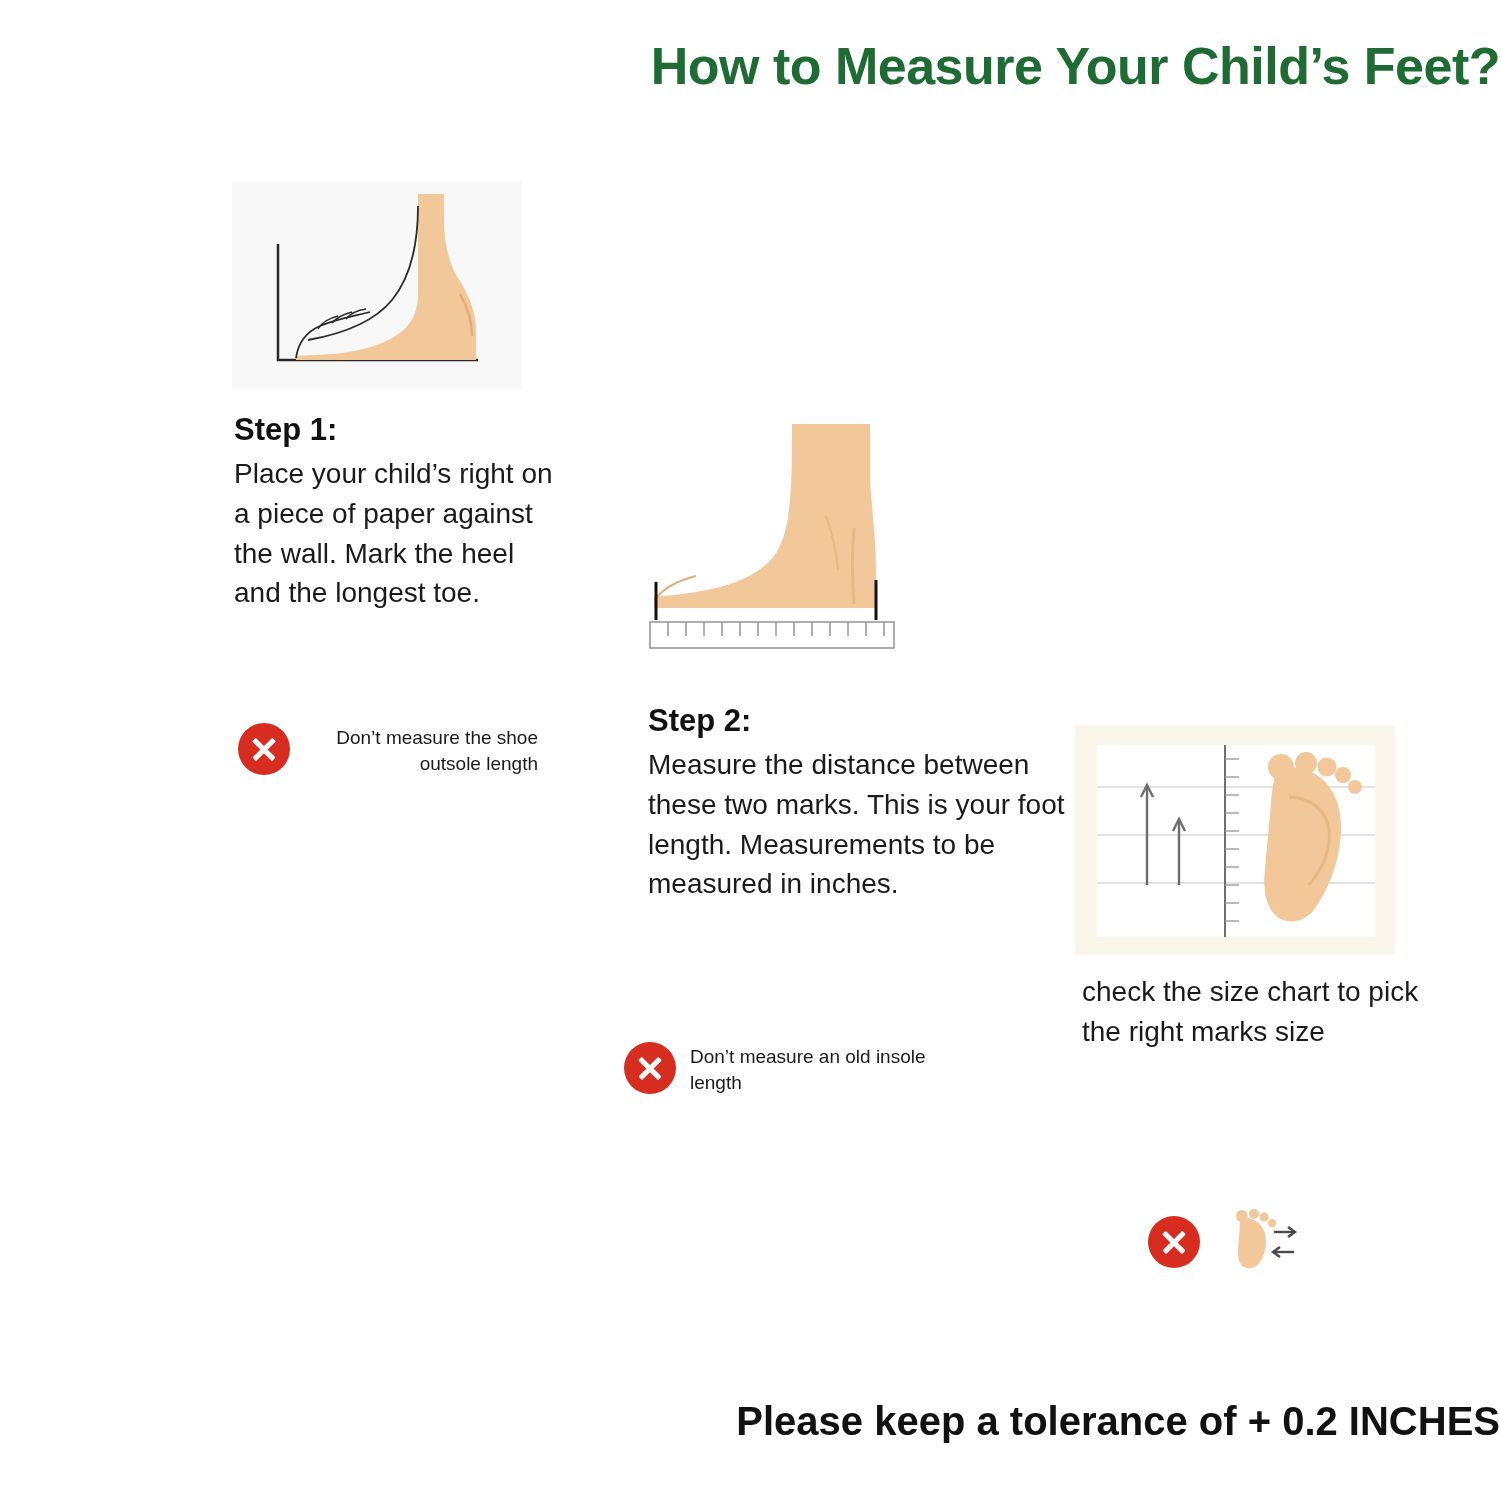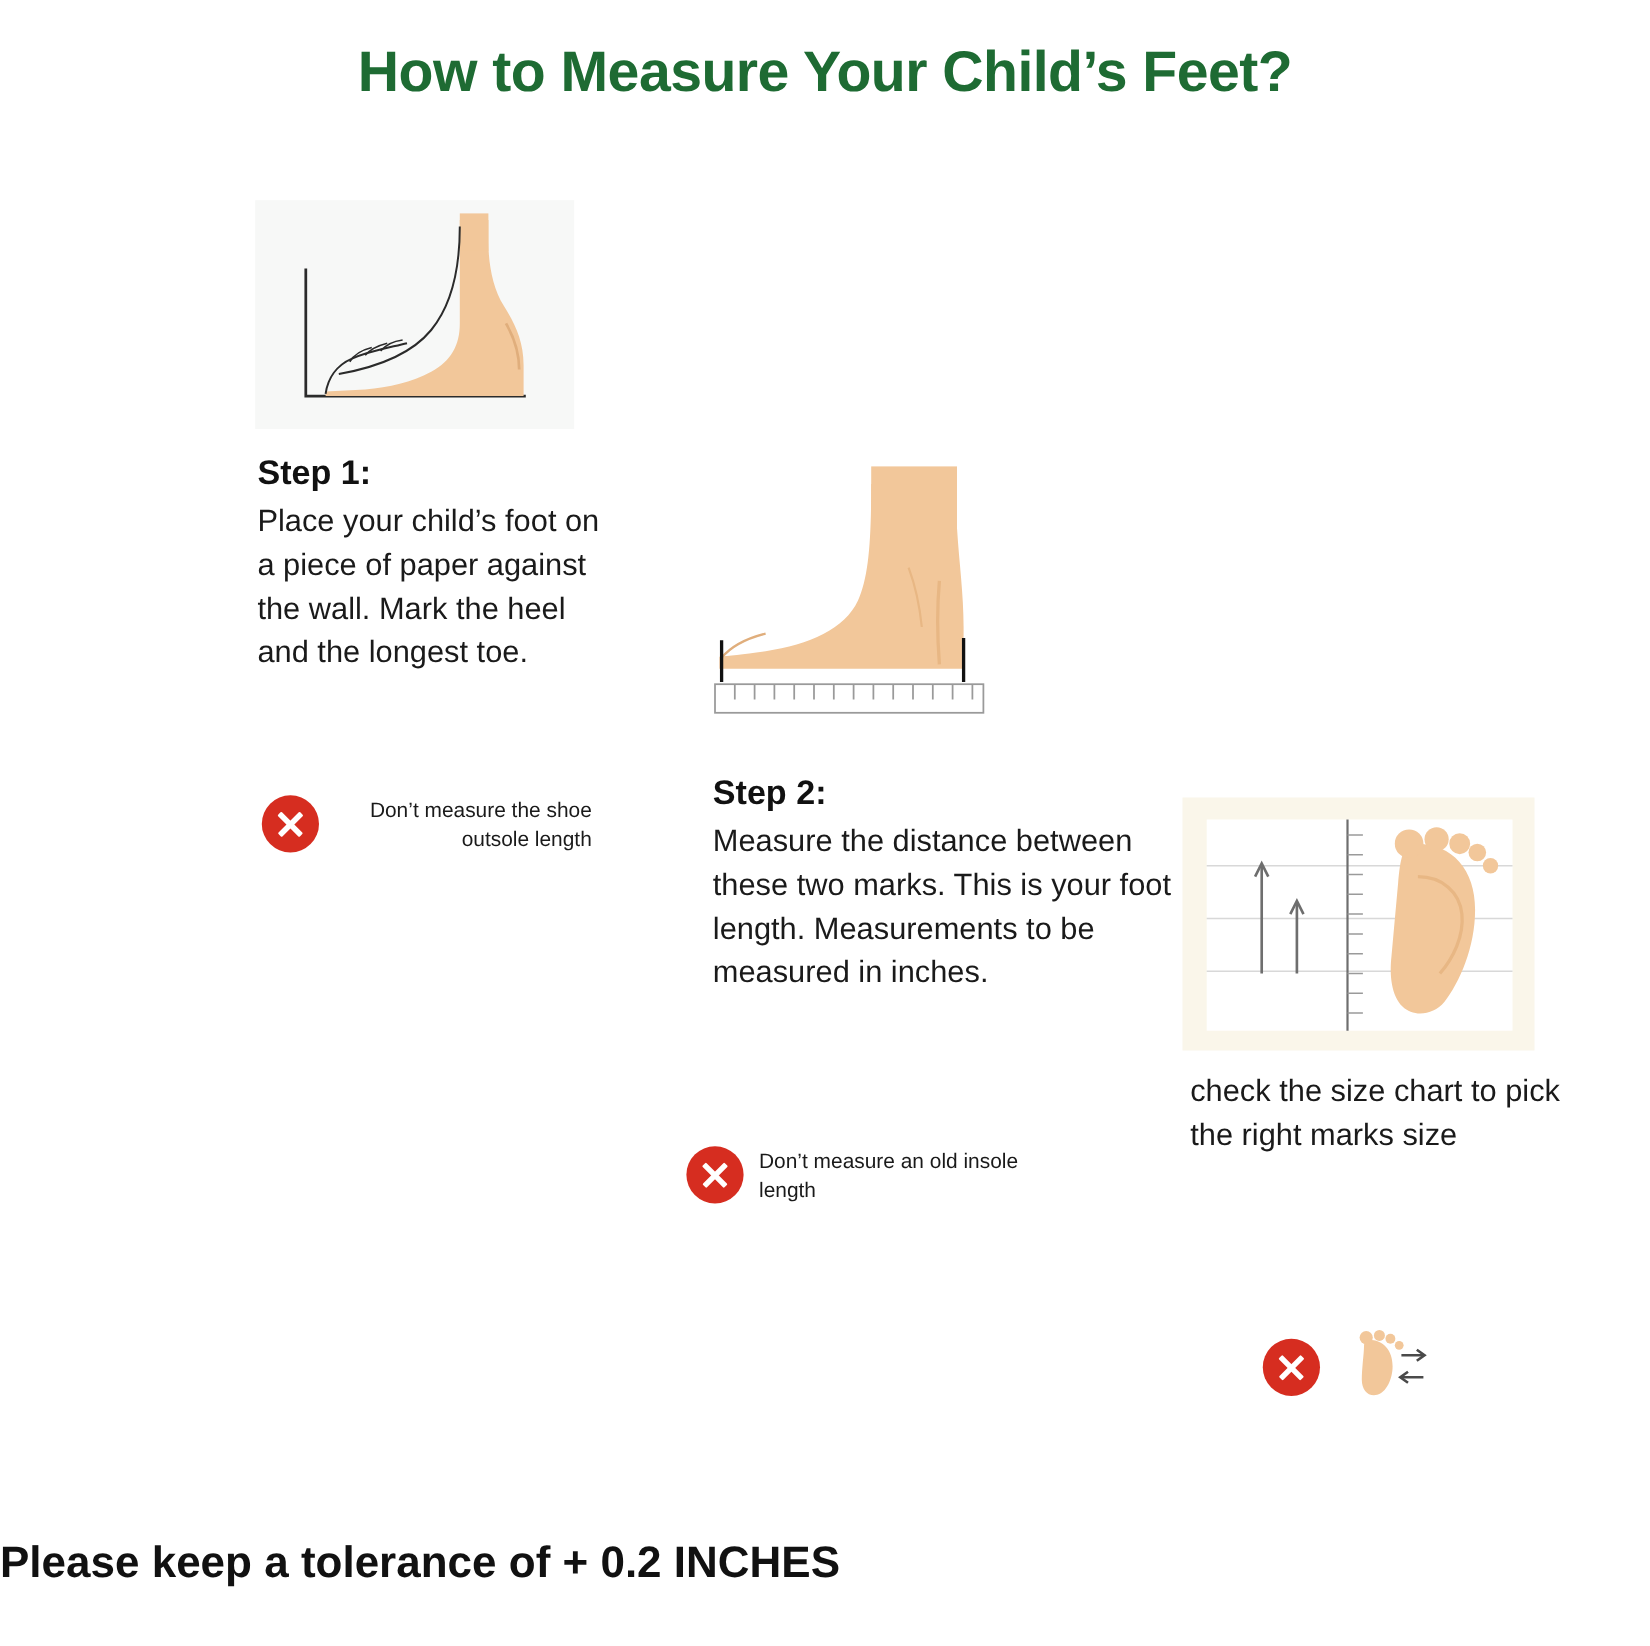--- a/index.html
+++ b/index.html
@@ -14,21 +14,21 @@
     font-family: "Liberation Sans", sans-serif;
     color: #1a1a1a;
     overflow: hidden;
   }
 
   .page-title {
     position: absolute;
     top: 36px;
     left: 0;
     width: 1500px;
-    text-align: center;
+    text-align: right;
     font-size: 52px;
     font-weight: bold;
     color: #1e6b33;
     letter-spacing: -0.5px;
   }
 
   
   .step-block { position: absolute; }
   .step-title {
     font-size: 31px;
@@ -105,21 +105,21 @@
     height: 230px;
     background: #faf6ea;
   }
 
   
   .footer-note {
     position: absolute;
     left: 0;
     bottom: 52px;
     width: 1500px;
-    text-align: left;
+    text-align: right;
     font-size: 40px;
     font-weight: bold;
     color: #111;
   }
 </style>
 </head>
 <body>
 
 <div class="page-title">How to Measure Your Child’s Feet?</div>
 
@@ -139,21 +139,21 @@
     <path d="M86 147 C90 140 98 136 106 134" fill="none" stroke="#2b2b2b" stroke-width="1.4"></path>
     <path d="M100 141 C105 135 112 132 120 130" fill="none" stroke="#2b2b2b" stroke-width="1.4"></path>
     <path d="M114 137 C119 131 126 128 134 127" fill="none" stroke="#2b2b2b" stroke-width="1.4"></path>
 
     <path d="M186 24 C186 66 178 96 160 118 C142 140 110 152 76 158" fill="none" stroke="#2b2b2b" stroke-width="1.8"></path>
   </svg>
 </div>
 
 <div class="step-block" style="left:234px; top:412px; width:330px;">
   <div class="step-title">Step 1:</div>
-  <div class="step-text">Place your child’s foot on a piece of paper against the wall. Mark the heel and the longest toe.</div>
+  <div class="step-text">Place your child’s right on a piece of paper against the wall. Mark the heel and the longest toe.</div>
 </div>
 
 <div class="warn-row" style="left:238px; top:723px; width:300px;text-align:right;">
   <div class="warn-circle"></div>
   <div class="warn-text">Don’t measure the shoe outsole length</div>
 </div>
 
 <div class="illus2">
   <svg viewBox="0 0 300 245" width="300" height="245">
 

